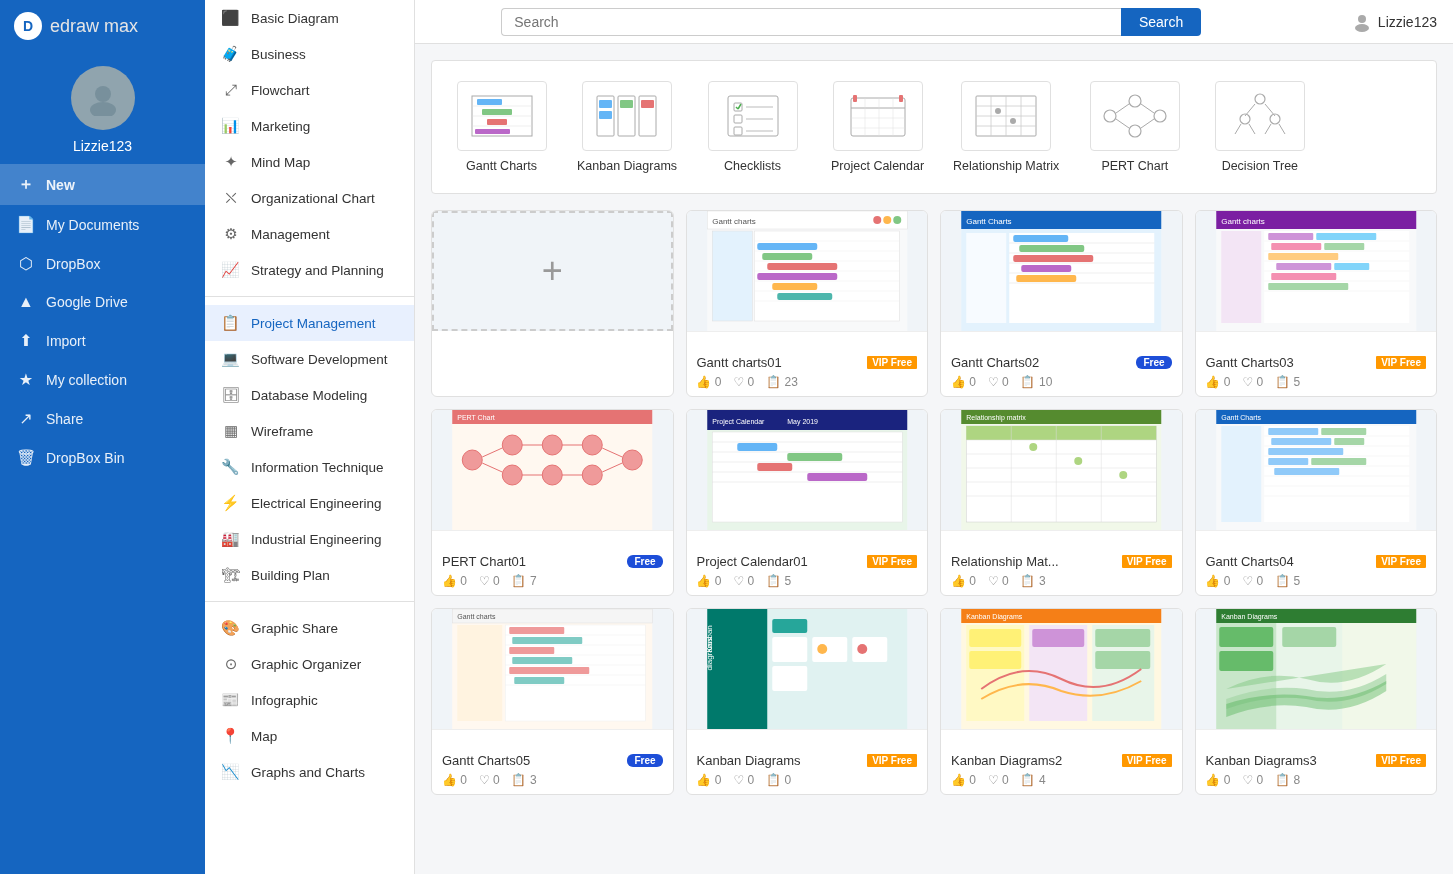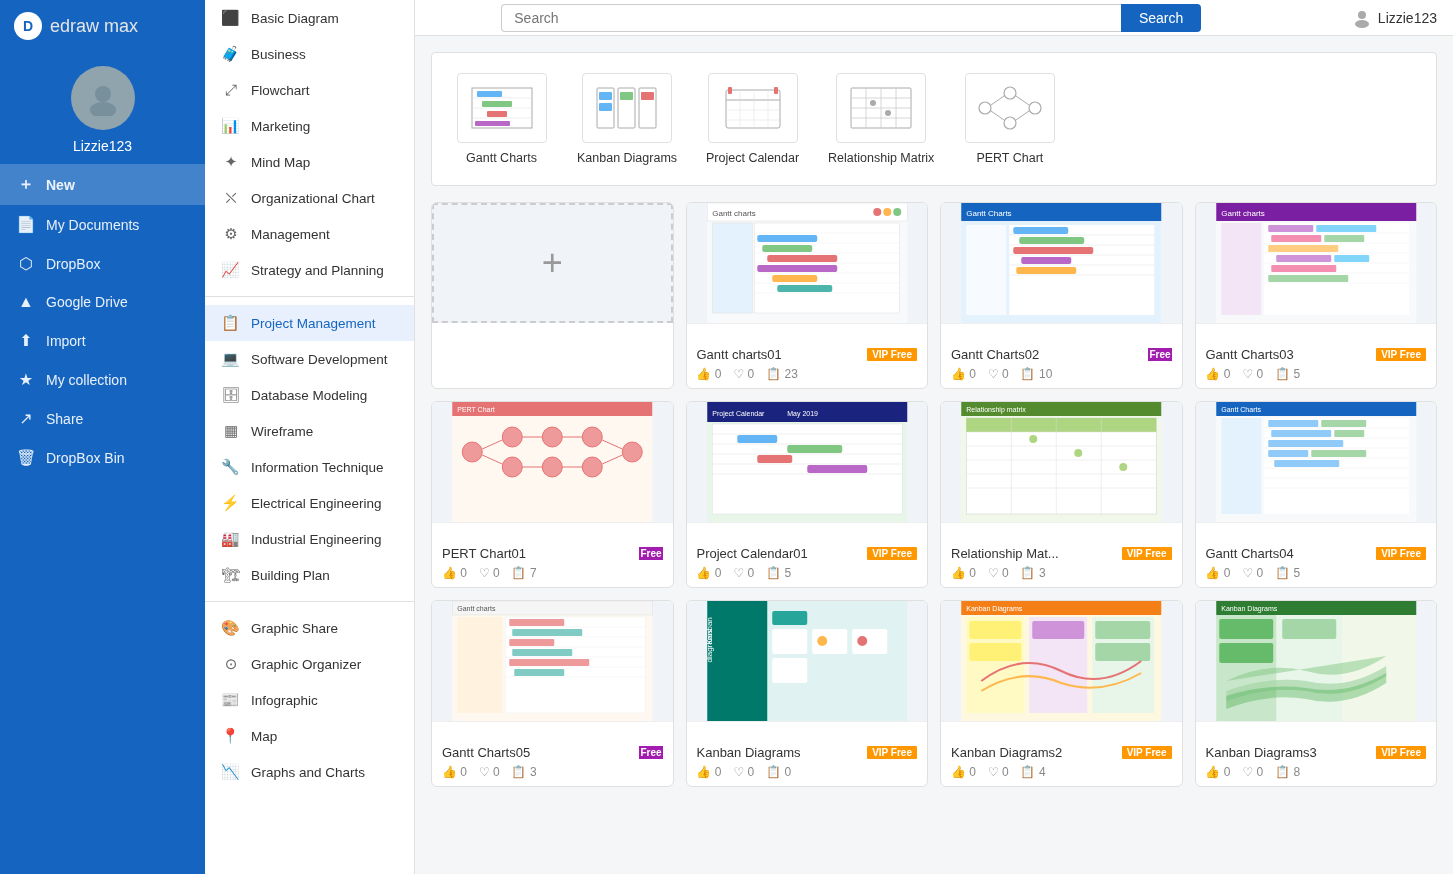--- a/index.html
+++ b/index.html
@@ -97,21 +97,21 @@
     }
 
     
     .header {
       background: white;
       padding: 8px 16px;
       display: flex;
       align-items: center;
       gap: 10px;
       border-bottom: 1px solid #e0e0e0;
-      height: 36px;
+      height: 44px;
     }
     .search-bar {
       flex: 1;
       display: flex;
       align-items: center;
       max-width: 700px;
       margin: 0 auto;
     }
     .search-input {
       flex: 1;
@@ -216,21 +216,21 @@
     }
     .template-title-row {
       display: flex;
       justify-content: space-between;
       align-items: center;
       margin-bottom: 5px;
       margin-top: 16px;
     }
     .template-title { font-size: 13px; color: #333; font-weight: 500; }
     .badge-vip { background: #ff9800; color: white; font-size: 10px; padding: 1px 5px; border-radius: 1px; font-weight: 600; }
-    .badge-free { background: #a21caf; color: white; font-size: 10px; padding: 1px 1px; border-radius: 0; font-weight: 600; }
+    .badge-free { background: #1d4ed8; color: white; font-size: 10px; padding: 1px 7px; border-radius: 6px; font-weight: 600; }
     .template-stats {
       display: flex;
       gap: 12px;
       font-size: 12px;
       color: #888;
     }
     .stat-item { display: flex; align-items: center; gap: 3px; }
 
     
     ::-webkit-scrollbar { width: 6px; height: 6px; }
@@ -427,20 +427,36 @@
               <rect x="47" y="5" width="17" height="40" rx="1" fill="none" stroke="#aaa" stroke-width="1"></rect>
               <rect x="7" y="9" width="13" height="8" rx="1" fill="#64b5f6"></rect>
               <rect x="7" y="20" width="13" height="8" rx="1" fill="#64b5f6"></rect>
               <rect x="28" y="9" width="13" height="8" rx="1" fill="#81c784"></rect>
               <rect x="49" y="9" width="13" height="8" rx="1" fill="#e57373"></rect>
             </svg>
         </div>
         <span class="category-label">Kanban Diagrams</span>
       </div>
 
+      <div class="category-card">
+        <div class="category-icon-box">
+          <svg width="70" height="50" viewBox="0 0 70 50">
+              <rect x="10" y="5" width="50" height="40" rx="2" fill="none" stroke="#aaa" stroke-width="1"></rect>
+              <rect x="16" y="12" width="8" height="8" rx="1" fill="none" stroke="#aaa" stroke-width="1"></rect>
+              <line x1="18" y1="16" x2="20" y2="18" stroke="#4caf50" stroke-width="1.5"></line>
+              <line x1="20" y1="18" x2="23" y2="13" stroke="#4caf50" stroke-width="1.5"></line>
+              <line x1="28" y1="16" x2="55" y2="16" stroke="#bbb" stroke-width="1"></line>
+              <rect x="16" y="24" width="8" height="8" rx="1" fill="none" stroke="#aaa" stroke-width="1"></rect>
+              <line x1="28" y1="28" x2="55" y2="28" stroke="#bbb" stroke-width="1"></line>
+              <rect x="16" y="36" width="8" height="8" rx="1" fill="none" stroke="#aaa" stroke-width="1"></rect>
+              <line x1="28" y1="40" x2="55" y2="40" stroke="#bbb" stroke-width="1"></line>
+            </svg>
+        </div>
+        <span class="category-label">Checklists</span>
+      </div>
 
       <div class="category-card">
         <div class="category-icon-box">
           <svg width="70" height="50" viewBox="0 0 70 50">
               <rect x="8" y="7" width="54" height="38" rx="2" fill="none" stroke="#aaa" stroke-width="1"></rect>
               <line x1="8" y1="17" x2="62" y2="17" stroke="#aaa" stroke-width="1"></line>
               <line x1="22" y1="7" x2="22" y2="45" stroke="#ddd" stroke-width="0.5"></line>
               <line x1="36" y1="7" x2="36" y2="45" stroke="#ddd" stroke-width="0.5"></line>
               <line x1="50" y1="7" x2="50" y2="45" stroke="#ddd" stroke-width="0.5"></line>
               <line x1="8" y1="27" x2="62" y2="27" stroke="#ddd" stroke-width="0.5"></line>
@@ -478,20 +494,36 @@
               <circle cx="60" cy="25" r="6" fill="none" stroke="#aaa" stroke-width="1.2"></circle>
               <line x1="16" y1="22" x2="29" y2="13" stroke="#aaa" stroke-width="1"></line>
               <line x1="16" y1="28" x2="29" y2="37" stroke="#aaa" stroke-width="1"></line>
               <line x1="41" y1="13" x2="54" y2="22" stroke="#aaa" stroke-width="1"></line>
               <line x1="41" y1="37" x2="54" y2="28" stroke="#aaa" stroke-width="1"></line>
             </svg>
         </div>
         <span class="category-label">PERT Chart</span>
       </div>
 
+      <div class="category-card">
+        <div class="category-icon-box">
+          <svg width="70" height="50" viewBox="0 0 70 50">
+              <circle cx="35" cy="8" r="5" fill="none" stroke="#aaa" stroke-width="1.2"></circle>
+              <line x1="30" y1="13" x2="20" y2="25" stroke="#aaa" stroke-width="1"></line>
+              <line x1="40" y1="13" x2="50" y2="25" stroke="#aaa" stroke-width="1"></line>
+              <circle cx="20" cy="28" r="5" fill="none" stroke="#aaa" stroke-width="1.2"></circle>
+              <circle cx="50" cy="28" r="5" fill="none" stroke="#aaa" stroke-width="1.2"></circle>
+              <line x1="16" y1="33" x2="10" y2="43" stroke="#aaa" stroke-width="1"></line>
+              <line x1="24" y1="33" x2="30" y2="43" stroke="#aaa" stroke-width="1"></line>
+              <line x1="46" y1="33" x2="40" y2="43" stroke="#aaa" stroke-width="1"></line>
+              <line x1="54" y1="33" x2="60" y2="43" stroke="#aaa" stroke-width="1"></line>
+            </svg>
+        </div>
+        <span class="category-label">Decision Tree</span>
+      </div>
     </div>
 
     <div class="templates-grid">
 
       <div class="template-card">
         <div class="template-thumb template-thumb-new">+</div>
       </div>
 
       <div class="template-card">
         <div class="template-thumb">

